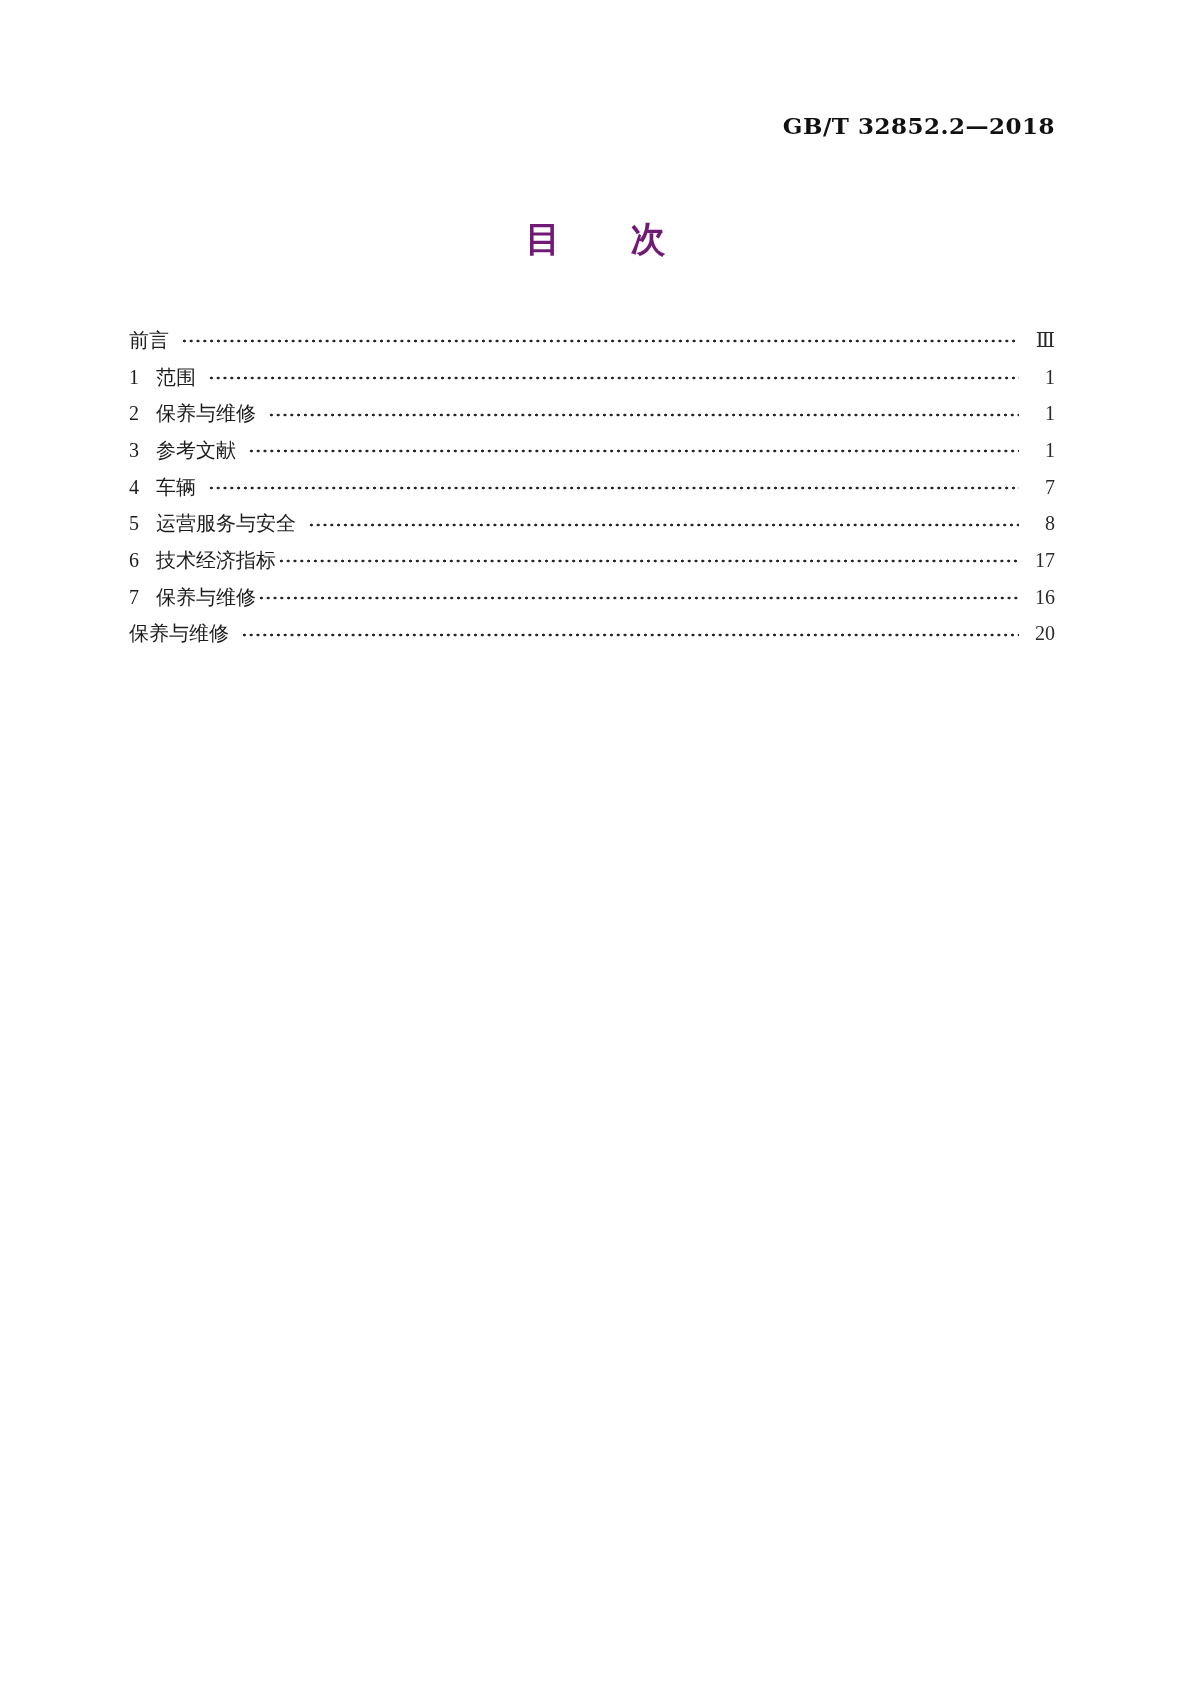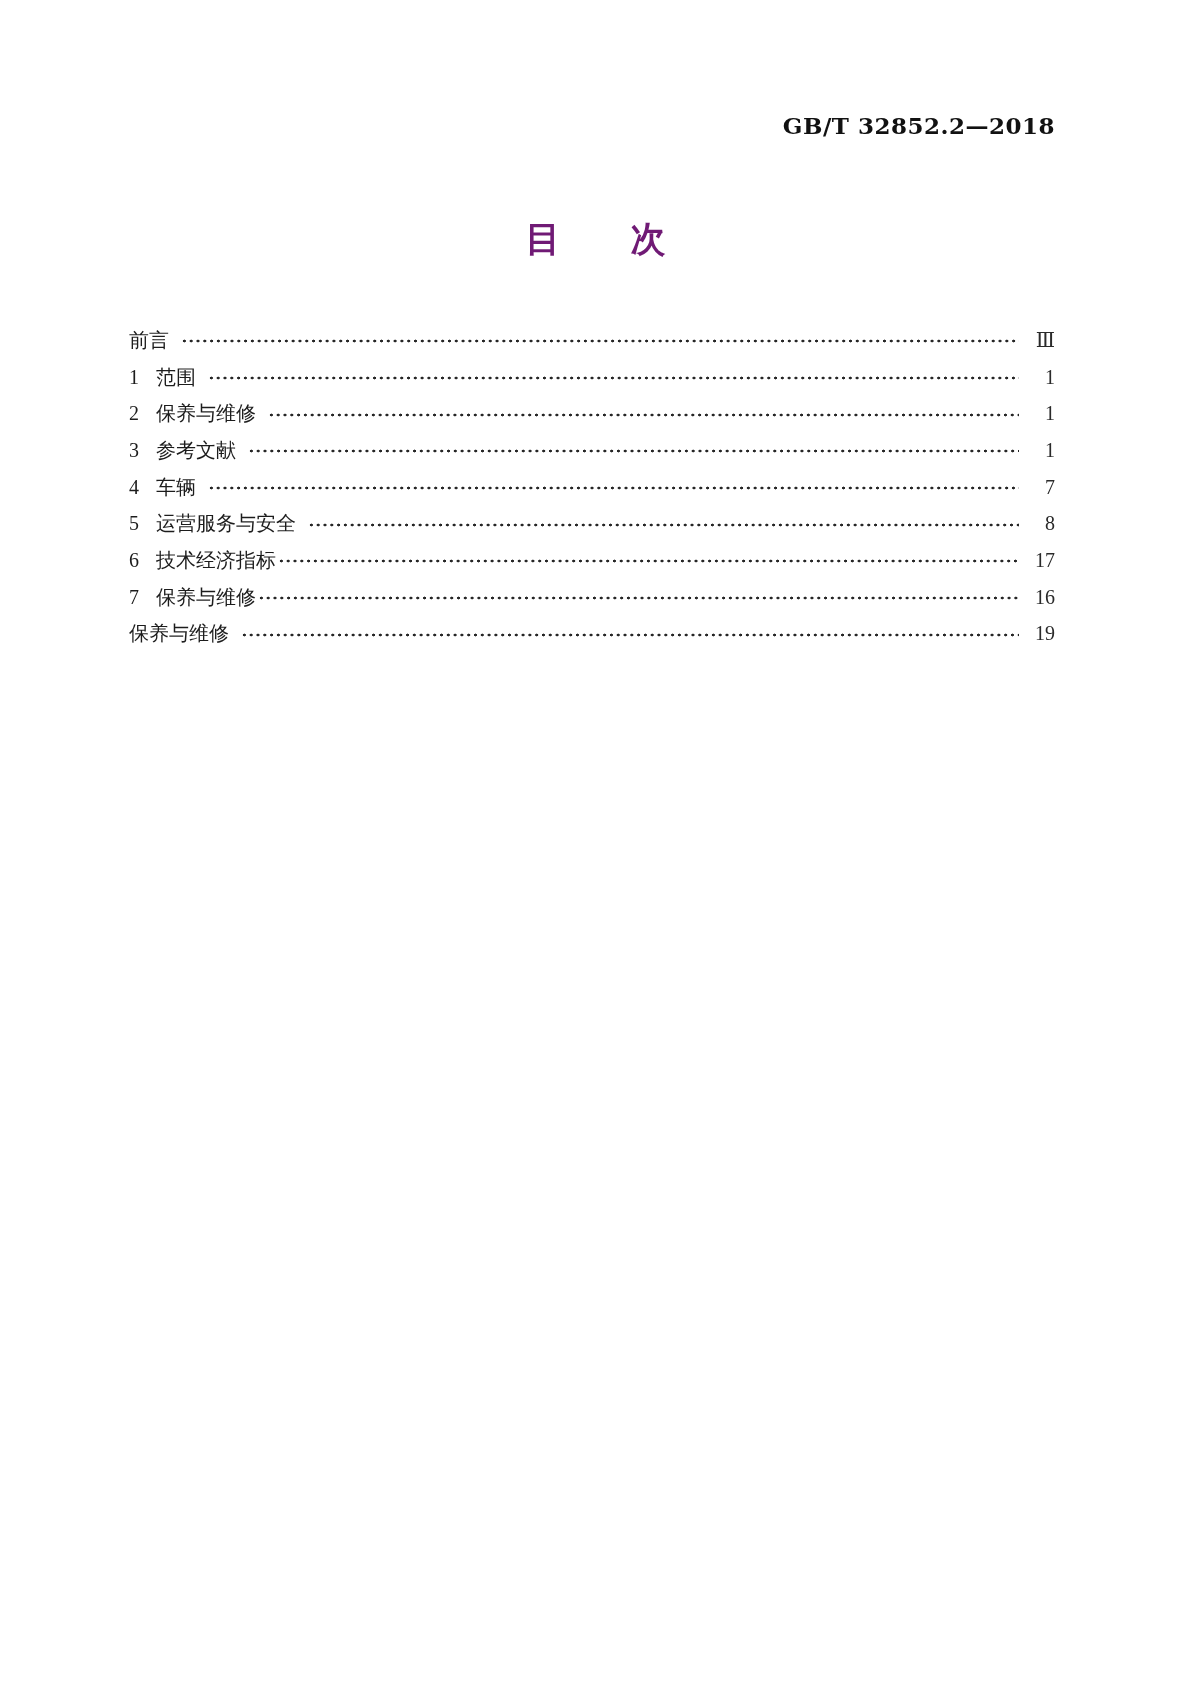--- a/index.html
+++ b/index.html
@@ -153,20 +153,20 @@
     <span class="toc-num">7</span>
     <span class="toc-label">保养与维修</span>
     <span class="toc-leader flush"></span>
     <span class="toc-page">16</span>
   </div>
 
   <div class="toc-row">
 
     <span class="toc-label">保养与维修</span>
     <span class="toc-leader"></span>
-    <span class="toc-page">19</span>
+    <span class="toc-page">20</span>
   </div>
 
 </div>
 
   <div class="footer-pagenum">Ⅰ</div>
 
 </div>
 
 </body></html>

